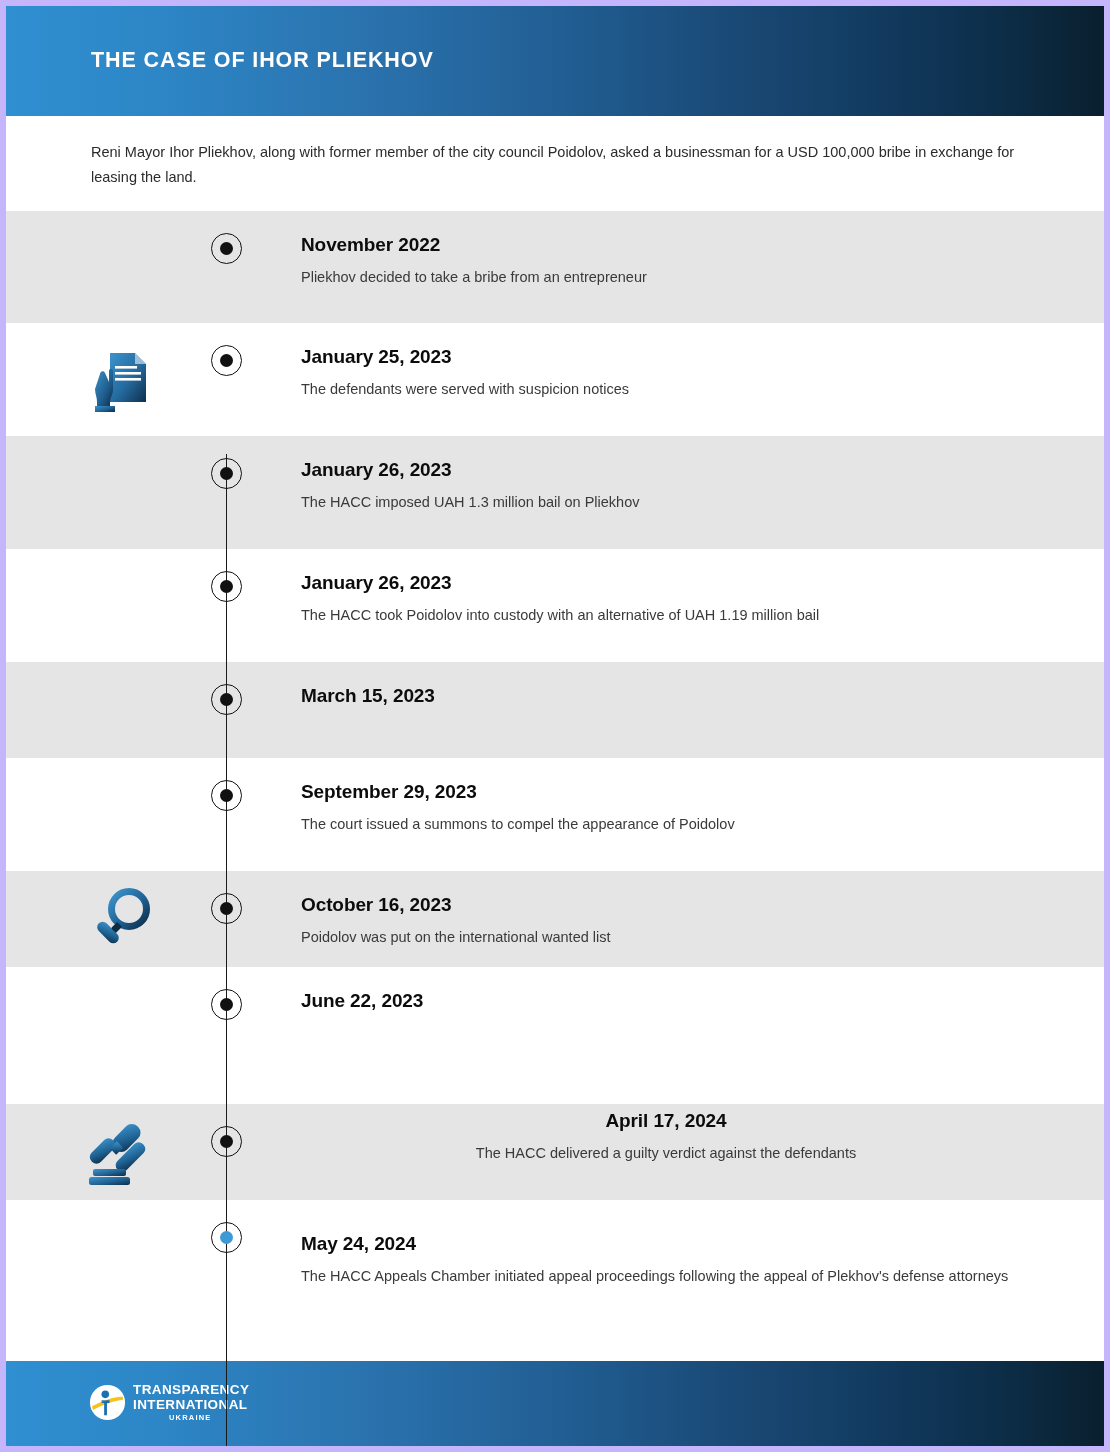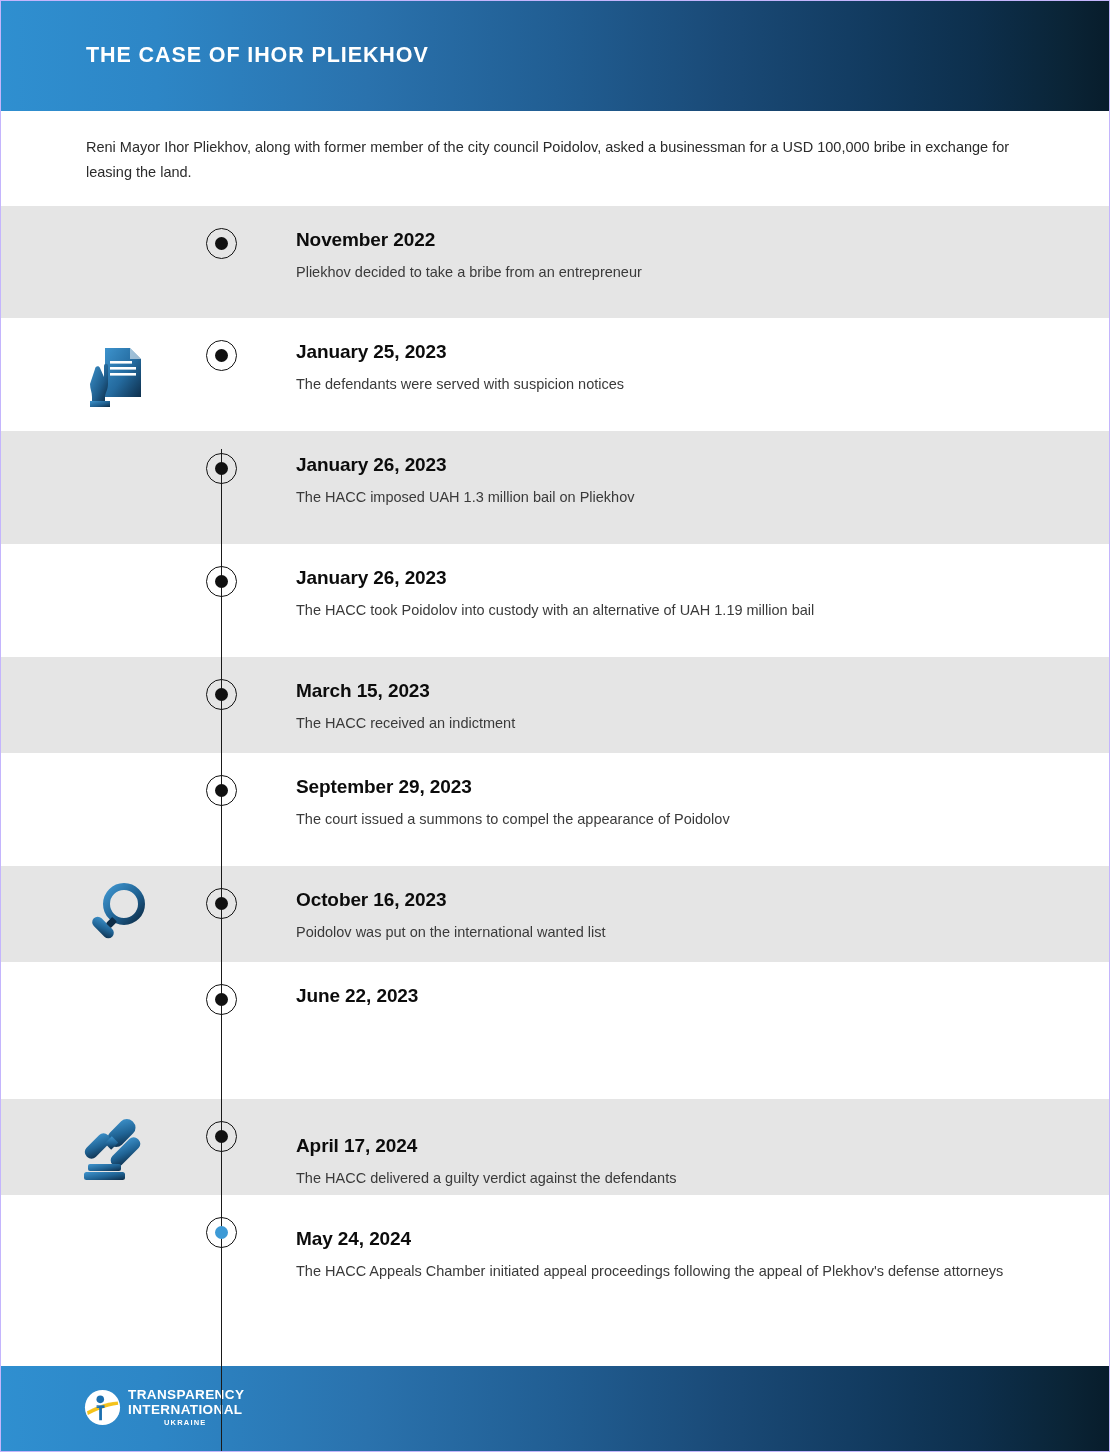--- a/index.html
+++ b/index.html
@@ -10,21 +10,21 @@
     background: #ffffff;
     font-family: "Liberation Sans", sans-serif;
     -webkit-font-smoothing: antialiased;
   }
 
   #page {
     position: relative;
     width: 1110px;
     height: 1452px;
     background: #ffffff;
-    border: 1px solid #c4b5fd;
+    border: 6px solid #c4b5fd;
     overflow: hidden;
   }
 
   
   .header {
     position: absolute;
     left: 0; top: 0;
     width: 1110px;
     height: 110px;
     background: linear-gradient(90deg,
@@ -254,21 +254,20 @@
           <div class="date">January 26, 2023</div>
           <div class="desc">The HACC took Poidolov into custody with an alternative of UAH 1.19 million bail</div>
         </div>
       </div>
       <div class="row alt" style="height: 96px;">
         <div class="marker" style="top: 22px;">
           <span class="dot"></span>
         </div>
         <div class="entry" style="top: 23px;">
           <div class="date">March 15, 2023</div>
-          <div class="desc">The HACC received an indictment</div>
         </div>
       </div>
       <div class="row" style="height: 113px;">
         <div class="marker" style="top: 22px;">
           <span class="dot"></span>
         </div>
         <div class="entry" style="top: 23px;">
           <div class="date">September 29, 2023</div>
           <div class="desc">The court issued a summons to compel the appearance of Poidolov</div>
         </div>
@@ -318,21 +317,21 @@
       <rect x="12" y="23" width="13" height="30" rx="6" transform="rotate(45 18.5 38)" fill="url(#gGav)"></rect>
       <rect x="40" y="26" width="13" height="36" rx="6" transform="rotate(45 46.5 44)" fill="url(#gGav)"></rect>
       <rect x="28" y="30" width="9" height="10" transform="rotate(45 32.5 35)" fill="url(#gGav)"></rect>
       <rect x="9" y="56" width="33" height="7" rx="2" fill="url(#gGav)"></rect>
       <rect x="5" y="64" width="41" height="8" rx="2.5" fill="url(#gGav)"></rect>
     </svg>
         </div>
         <div class="marker" style="top: 22px;">
           <span class="dot"></span>
         </div>
-        <div class="entry" style="top: 36px;">
+        <div class="entry" style="top: 6px; text-align: center;">
           <div class="date">April 17, 2024</div>
           <div class="desc">The HACC delivered a guilty verdict against the defendants</div>
         </div>
       </div>
       <div class="row" style="height: 113px;">
         <div class="marker blue" style="top: 22px;">
           <span class="dot"></span>
         </div>
         <div class="entry" style="top: 33px;">
           <div class="date">May 24, 2024</div>

